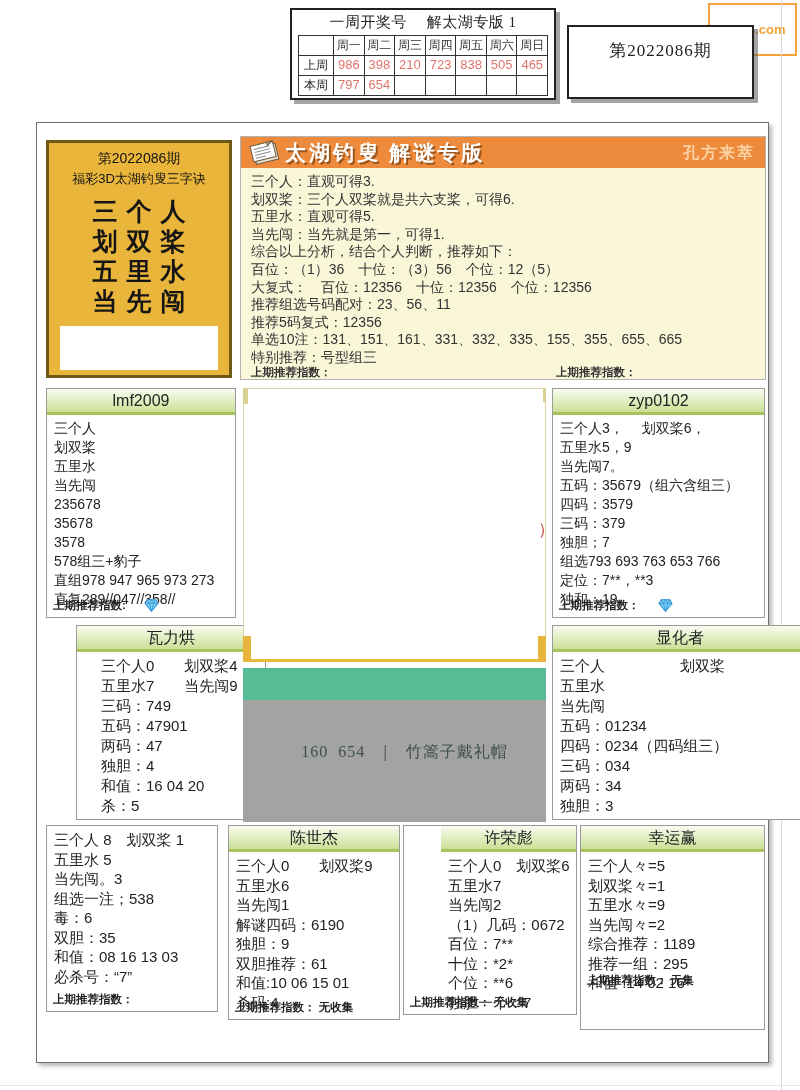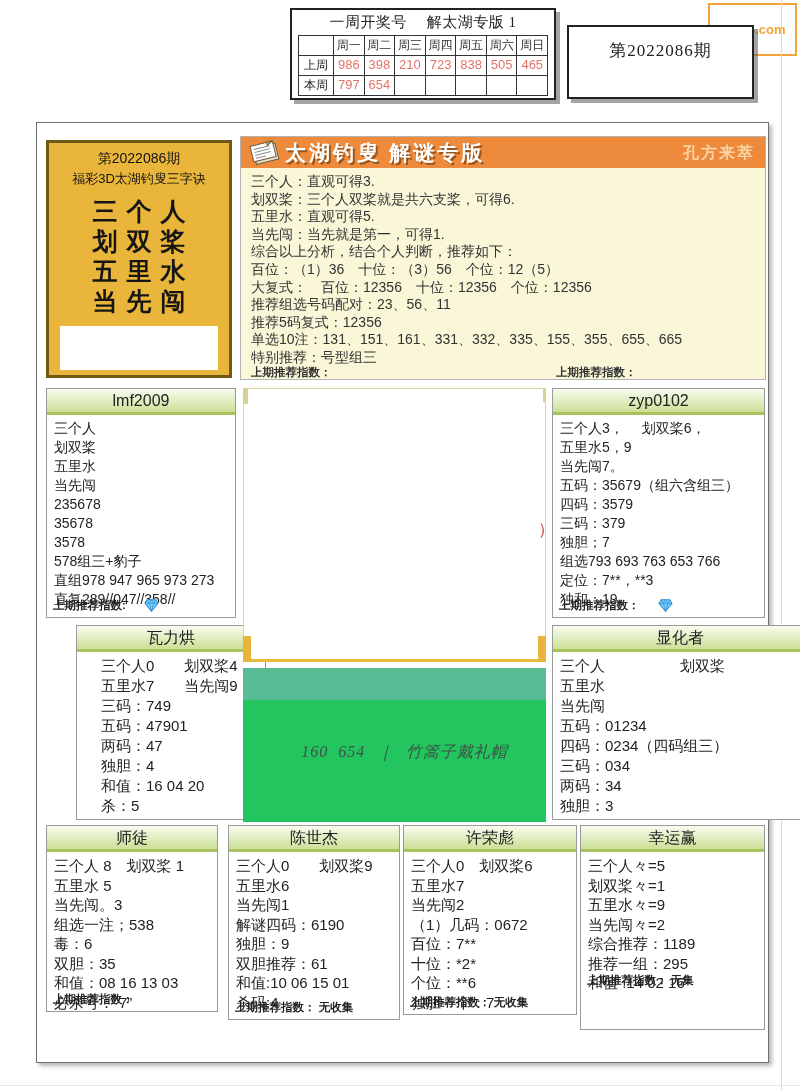--- a/index.html
+++ b/index.html
@@ -74,21 +74,21 @@
 
   
   #placeholder{left:243px;top:388px;width:303px;height:274px;background:#fff;
                border:1px solid #dcd49a;border-bottom:3px solid #e7bb3e;}
   .c-bl{position:absolute;left:-1px;bottom:-3px;width:8px;height:26px;background:#e7b53c;}
   .c-br{position:absolute;right:-1px;bottom:-3px;width:8px;height:26px;background:#e7b53c;}
   .c-tl{position:absolute;left:-1px;top:-1px;width:5px;height:16px;background:#d9d093;}
   .c-tr{position:absolute;right:-1px;top:-1px;width:3px;height:14px;background:#d9d093;}
   #redparen{left:538px;top:518px;color:#c44;font-size:17px;z-index:3;}
   #greenbar{left:243px;top:668px;width:303px;height:32px;background:#57bb93;}
-  #lightpanel{left:243px;top:700px;width:303px;height:122px;background:#22c55e;font-style:italic;}
+  #lightpanel{left:243px;top:700px;width:303px;height:122px;background:#a3a3a3;}
   .riddle{margin-top:24px;text-align:center;font-family:"Liberation Serif",serif;
           font-size:16px;color:#3f5147;letter-spacing:1px;white-space:pre;}
   .riddle span{margin:0 6px;}
 </style>
 </head>
 <body>
 
 <div class="abs" id="badge">97654.com</div>
 
 <div class="abs" id="weekbox">
@@ -268,21 +268,20 @@
 </div>
 <div class="abs" id="redparen">）</div>
 <div class="abs" id="greenbar"></div>
 <div class="abs" id="lightpanel">
   <div class="riddle">
     <span>160  654</span><span>｜</span><span>竹篙子戴礼帽</span>
   </div>
 </div>
 
 <div class="box" style="left:46px;top:825px;width:172px;height:187px;">
-  <div class="box-header">师徒</div>
   <div class="box-body body-bottom">
 
   <div class="bline">三个人 8　划双桨 1</div>
       <div class="bline">五里水 5</div>
       <div class="bline">当先闯。3</div>
       <div class="bline">组选一注；538</div>
       <div class="bline">毒：6</div>
       <div class="bline">双胆：35</div>
       <div class="bline">和值：08 16 13 03</div>
       <div class="bline">必杀号：“7”</div>
@@ -303,21 +302,21 @@
       <div class="bline">独胆：9</div>
       <div class="bline">双胆推荐：61</div>
       <div class="bline">和值:10 06 15 01</div>
       <div class="bline">杀码:4</div>
     </div>
   <div class="box-footer">
     <span>上期推荐指数： 无收集</span>
   </div>
 </div>
 
-<div class="box" style="left:403px;top:825px;width:174px;height:190px;">
+<div class="box" style="left:403px;top:825px;width:174px;height:190px;padding-left:37px;">
   <div class="box-header">许荣彪</div>
   <div class="box-body body-bottom">
 
   <div class="bline">三个人0　划双桨6</div>
       <div class="bline">五里水7</div>
       <div class="bline">当先闯2</div>
       <div class="bline">（1）几码：0672</div>
       <div class="bline">百位：7**</div>
       <div class="bline">十位：*2*</div>
       <div class="bline">个位：**6</div>

